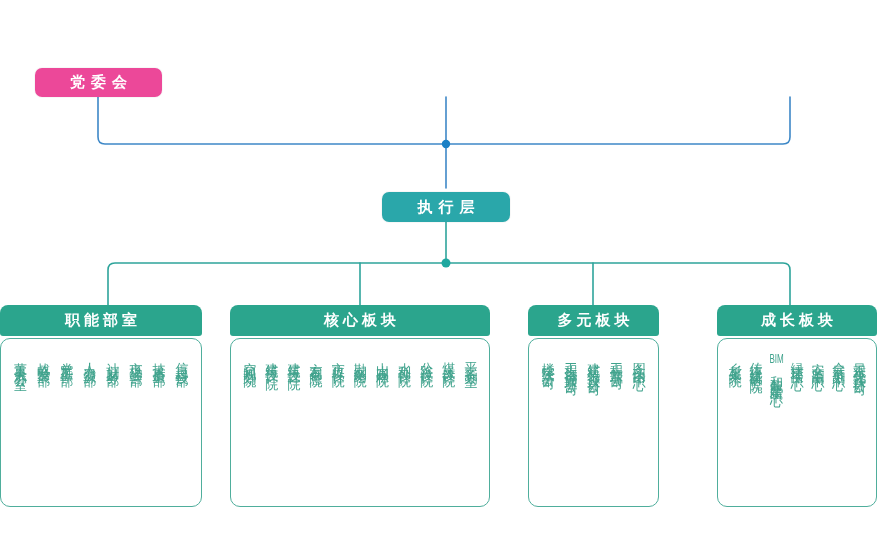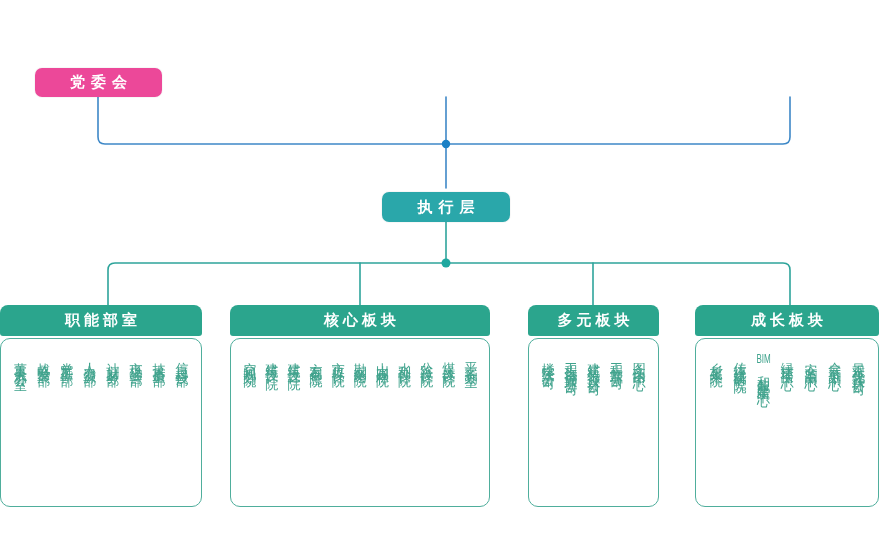--- a/index.html
+++ b/index.html
@@ -35,21 +35,21 @@
   }
   .dept{
     writing-mode:vertical-rl;text-orientation:upright;
     font-size:13px;line-height:1.05;letter-spacing:3px;color:#3FA28C;
   }
   .tcy{text-combine-upright:all;letter-spacing:0;}
 
   .g0{left:0;width:202px;}
   .g1{left:230px;width:260px;}
   .g2{left:528px;width:131px;}
-  .g3{left:695px;width:184px;justify-content:center;}
+  .g3{left:717px;width:160px;justify-content:center;}
   .n0{left:35px;}
   .n1{left:383px;}
   .n2{left:727px;}
 </style>
 </head>
 <body>
 
 <div class="canvas">
 
   <svg class="connectors" viewBox="0 0 885 556" aria-hidden="true">

